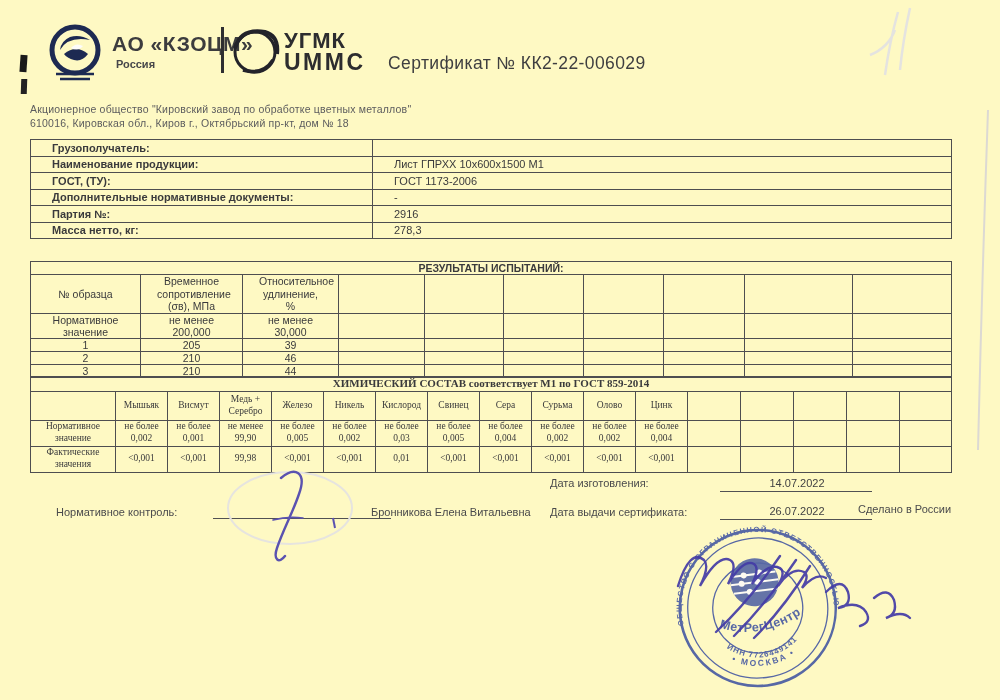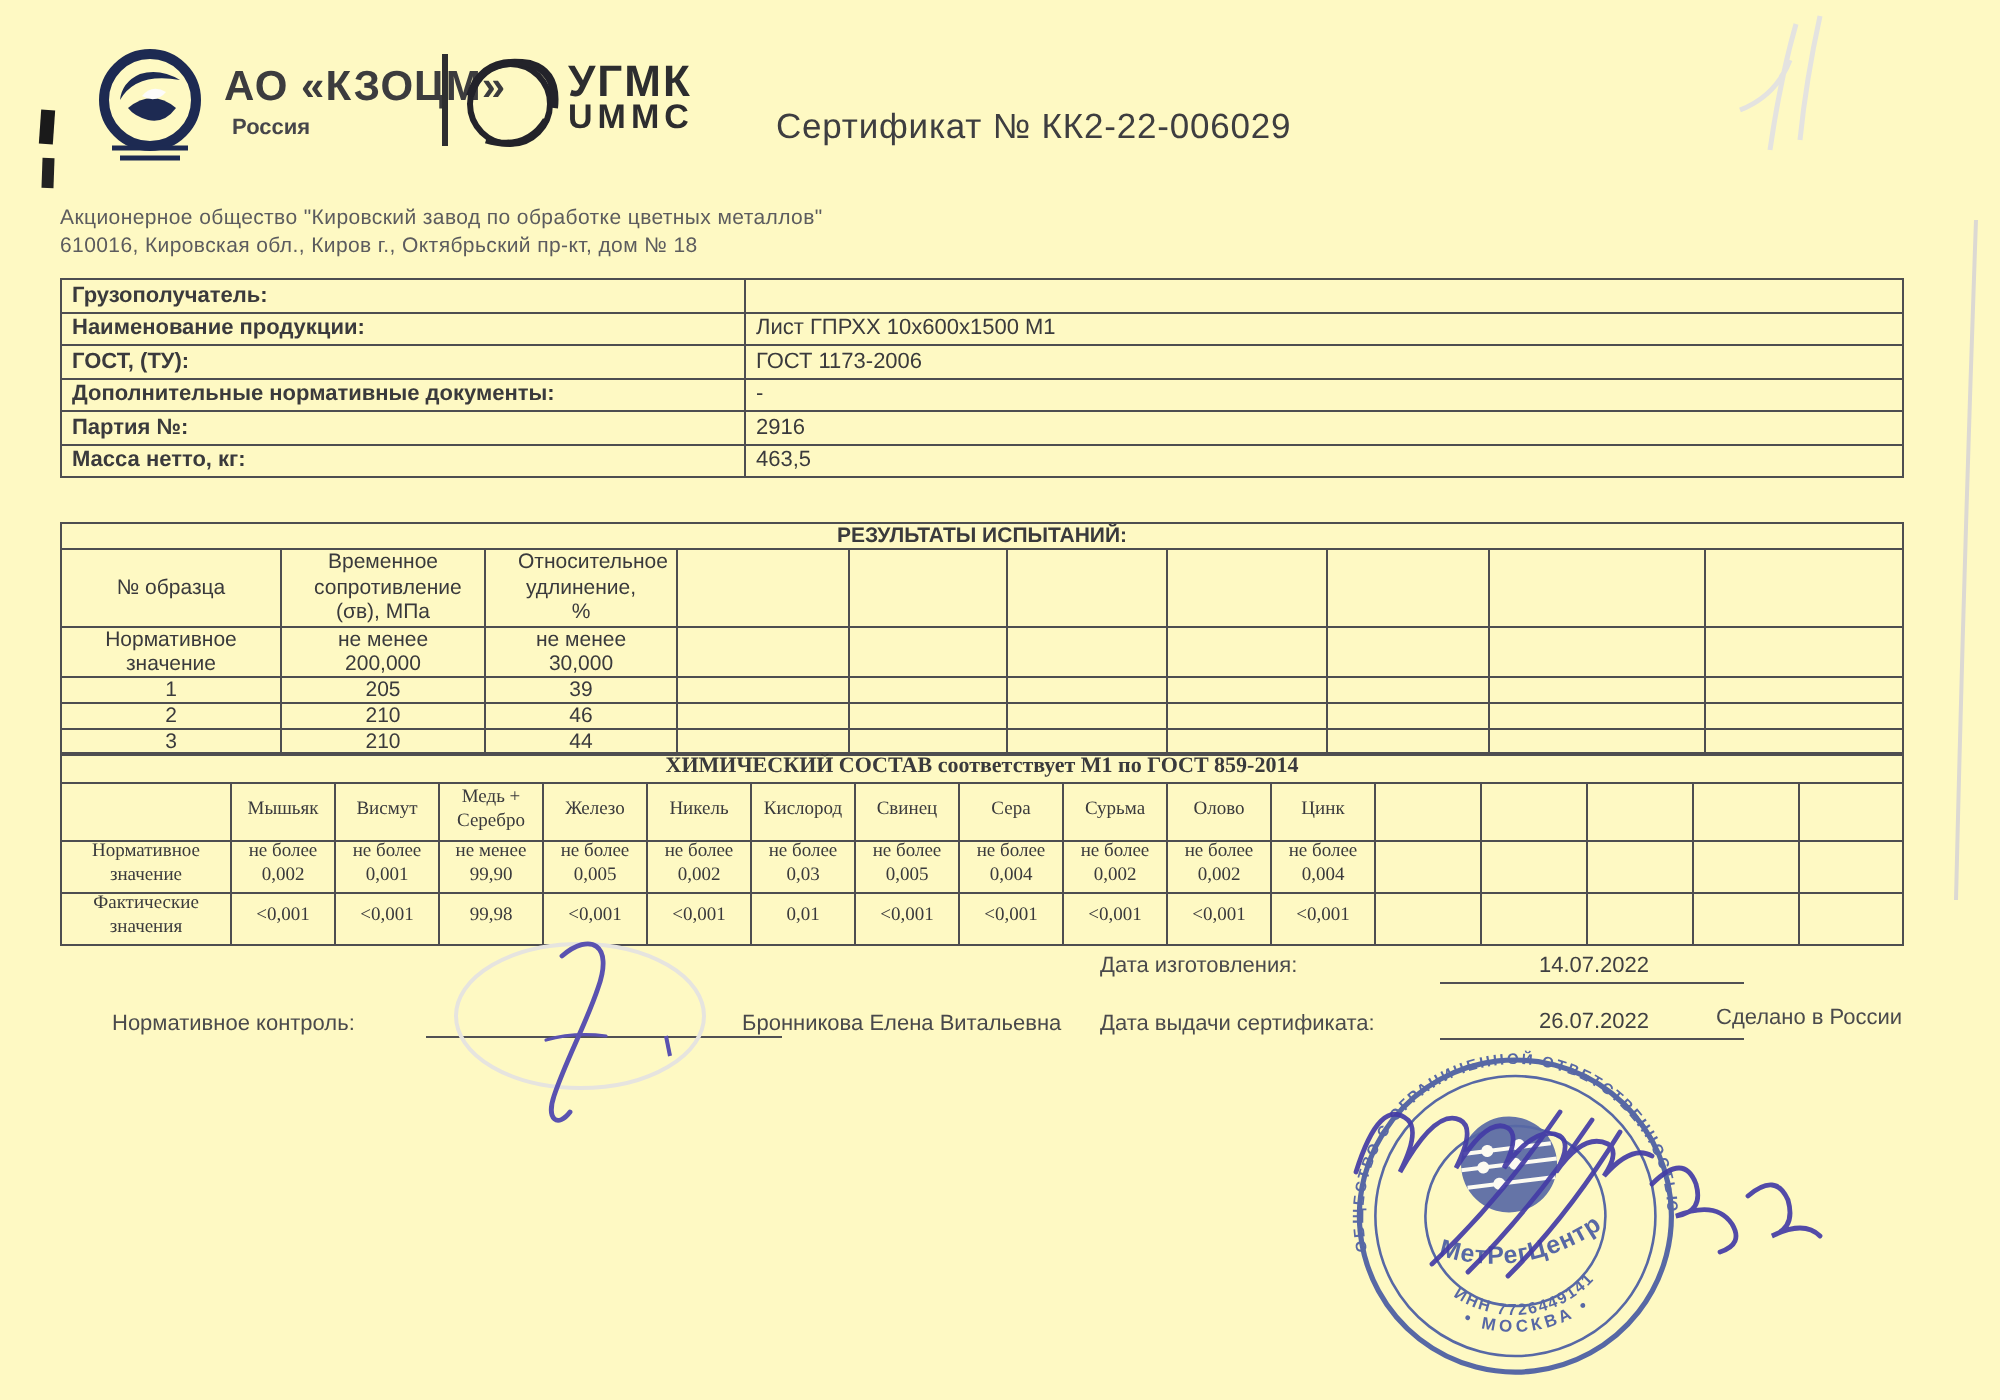--- a/index.html
+++ b/index.html
@@ -7,32 +7,32 @@
   body { font-family:"Liberation Sans","DejaVu Sans",sans-serif; }
   .page { position:absolute; left:0; top:0; width:1000px; height:700px; background:#fef9c3; overflow:hidden; filter:blur(0.22px); }
 
   
   .hdr-logo-kzocm { position:absolute; left:46px; top:24px; }
   .org1-name { position:absolute; left:112px; top:32px; font-size:21px; font-weight:bold; color:#3c3c3e; letter-spacing:0.5px; }
   .org1-country { position:absolute; left:116px; top:58px; font-size:11px; font-weight:bold; color:#46464a; }
   .logo-divider { position:absolute; left:221px; top:27px; width:2.5px; height:46px; background:#2e2e30; }
   .hdr-logo-ugmk { position:absolute; left:227px; top:24px; }
   .org2-name { position:absolute; left:284px; top:28px; font-size:22px; font-weight:bold; color:#2d2d2f; letter-spacing:1px; }
-  .org2-latin { position:absolute; left:284px; top:49px; font-size:17px; font-weight:bold; color:#2d2d2f; letter-spacing:2.5px; }
+  .org2-latin { position:absolute; left:284px; top:49px; font-size:23px; font-weight:bold; color:#2d2d2f; letter-spacing:2.5px; }
   .cert-title { position:absolute; left:388px; top:53px; font-size:17.5px; font-weight:normal; color:#3e3e40; letter-spacing:0.4px; }
 
   .addr { position:absolute; left:30px; font-size:10.5px; color:#5c5c5e; letter-spacing:0.2px; }
   .addr1 { top:103px; } .addr2 { top:117px; }
 
   table { position:absolute; left:30px; width:922px; border-collapse:collapse; table-layout:fixed; }
   td { border:1.4px solid #4e4e50; color:#3a3a3c; overflow:hidden; vertical-align:middle; }
 
   
   .info-tbl { top:139px; }
-  .info-tbl td { height:16.5px; font-size:11px; padding:0 5px; }
+  .info-tbl td { height:16.5px; font-size:11px; padding:0 21px; }
   .info-tbl td.lbl { font-weight:bold; }
 
   
   .res-tbl { top:261px; }
   .res-tbl td { font-size:10.5px; text-align:center; padding:0 16px; }
   .res-tbl .ttl td { height:13px; font-weight:bold; border-bottom-width:1px; }
   .res-tbl .hd td { height:38px; line-height:1.2; }
   .res-tbl .dr td { height:13px; }
 
   
@@ -112,21 +112,21 @@
     <tr>
           <td class="lbl">Дополнительные нормативные документы:</td>
           <td>-</td>
         </tr>
     <tr>
           <td class="lbl">Партия №:</td>
           <td>2916</td>
         </tr>
     <tr>
           <td class="lbl">Масса нетто, кг:</td>
-          <td>463,5</td>
+          <td>278,3</td>
         </tr>
   </tbody>
     </table>
 
   <table class="res-tbl">
     <colgroup>
         <col style="width:110px">
         <col style="width:102px">
         <col style="width:96px">
         <col style="width:86px">

